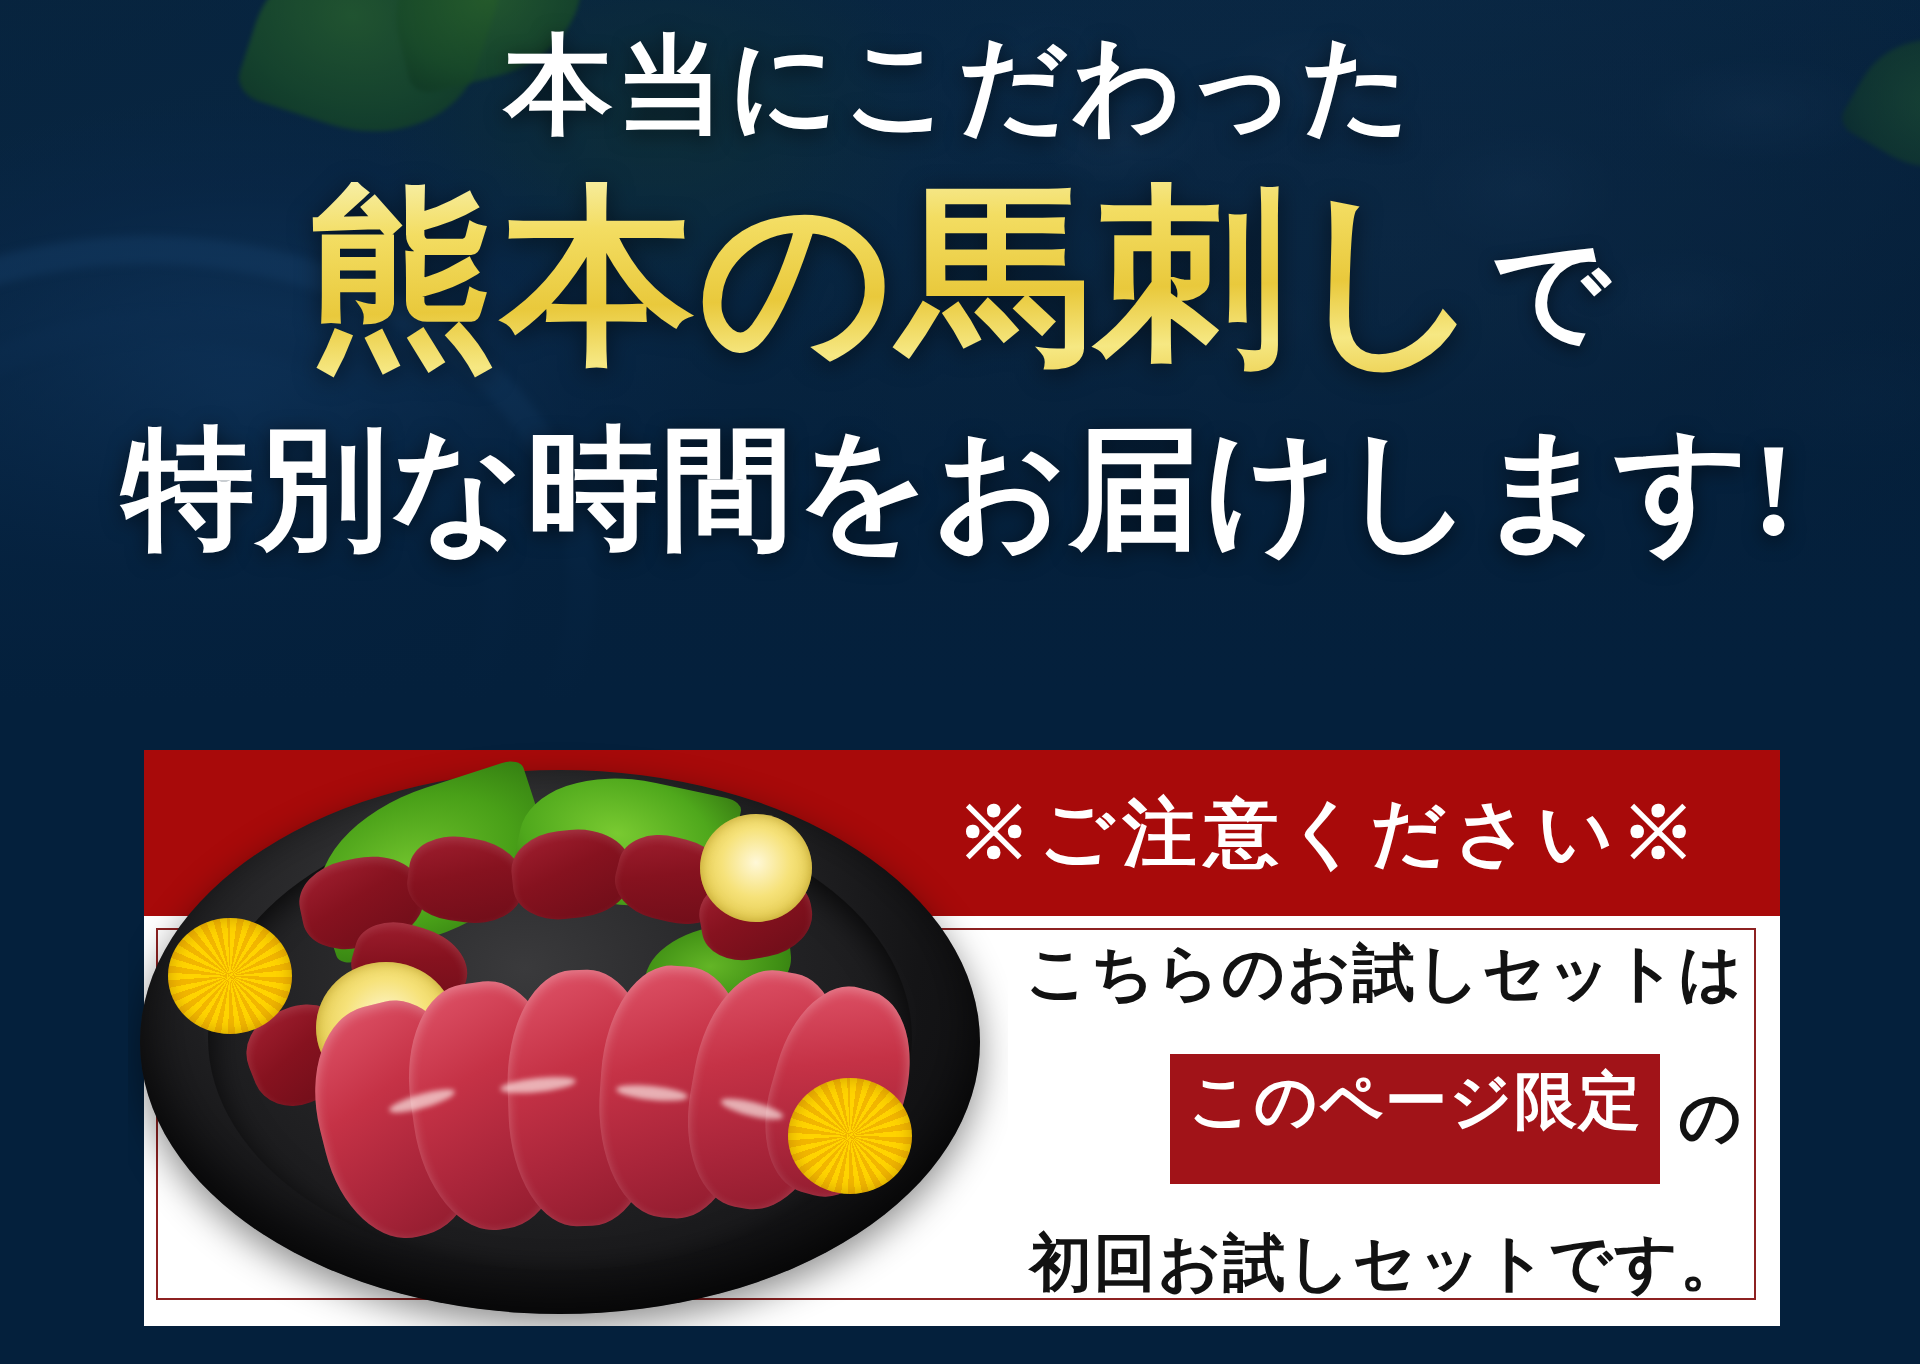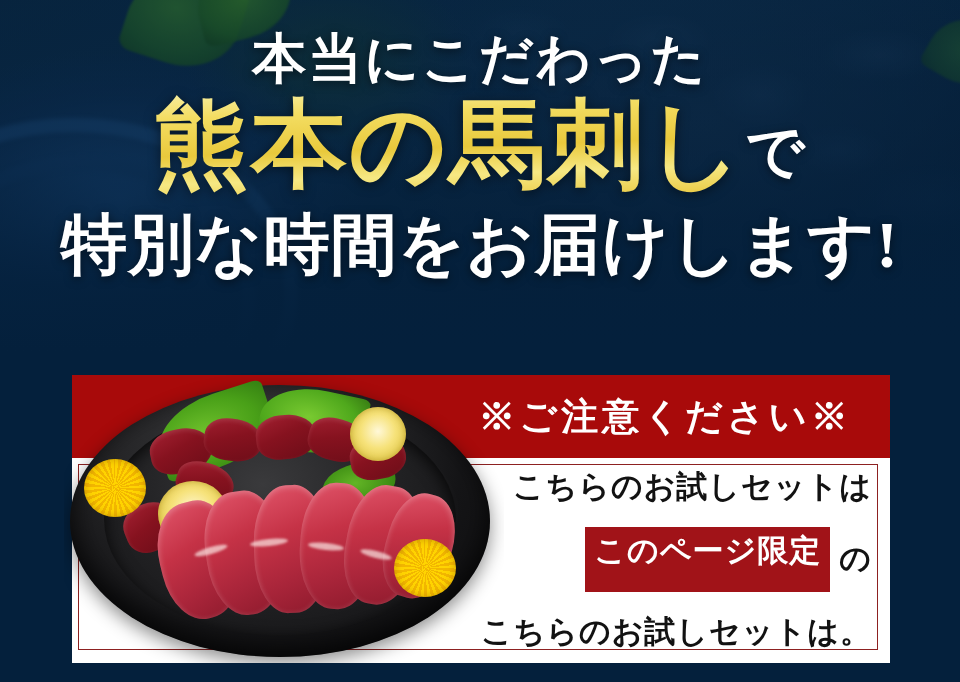--- a/index.html
+++ b/index.html
@@ -45,23 +45,23 @@
           background:radial-gradient(ellipse at 50% 50%, #3d8a20 0%, #255f16 70%, #15400d 100%);}
   
   .rim{position:absolute;border-radius:50%;border:14px solid rgba(12,42,74,.85);filter:blur(2px);}
   .rim-a{left:-150px;top:118px;width:420px;height:320px;border-color:rgba(34,84,134,.55);}
   .rim-b{left:-92px;top:156px;width:320px;height:250px;border-color:rgba(20,58,100,.6);}
   .bg-veil{position:absolute;inset:0;
     background:linear-gradient(180deg,rgba(4,32,60,.45) 0%,rgba(4,32,60,.52) 45%,rgba(4,32,60,.92) 82%,#04203c 100%);}
 
   
   .heading{position:absolute;left:0;top:0;width:960px;text-align:center;z-index:5;}
-  .hl1{margin-top:30px;font-size:54px;line-height:1.08;color:#ffffff;font-weight:700;
+  .hl1{margin-top:14px;font-size:54px;line-height:1.08;color:#ffffff;font-weight:700;
        letter-spacing:2px;text-shadow:0 2px 10px rgba(0,0,0,.55);}
-  .hl2{margin-top:4px;font-size:96px;line-height:1.1;font-weight:700;letter-spacing:2px;white-space:nowrap;}
+  .hl2{margin-top:21px;font-size:96px;line-height:1.1;font-weight:700;letter-spacing:2px;white-space:nowrap;font-family:Liberation Mono, monospace;}
   .hl2 .gold{
     background:linear-gradient(178deg,#f7efa6 0%,#f3dd62 22%,#e9c93c 52%,#f6e883 74%,#e8c53a 100%);
     -webkit-background-clip:text;background-clip:text;color:transparent;
     -webkit-text-fill-color:transparent;
     filter:drop-shadow(0 2px 6px rgba(0,0,0,.5));
   }
   .hl2 .suffix{font-size:58px;color:#ffffff;text-shadow:0 2px 8px rgba(0,0,0,.5);vertical-align:6px;}
   .hl3{margin-top:10px;font-size:66px;line-height:1.12;color:#ffffff;font-weight:700;
        letter-spacing:1px;text-shadow:0 2px 10px rgba(0,0,0,.55);}
 
@@ -188,17 +188,17 @@
       <div class="mum mum-1"></div>
       <div class="mum mum-2"></div>
     </div>
 
     <div class="notice">
       <div class="nline">こちらのお試しセットは</div>
       <div class="nmid">
         <span class="hl-box">このページ限定</span>
         <span class="nline">の</span>
       </div>
-      <div class="nline">こちらのお試しセットは。</div>
+      <div class="nline">初回お試しセットです。</div>
     </div>
   </div>
 
 </div>
 
 </body></html>

